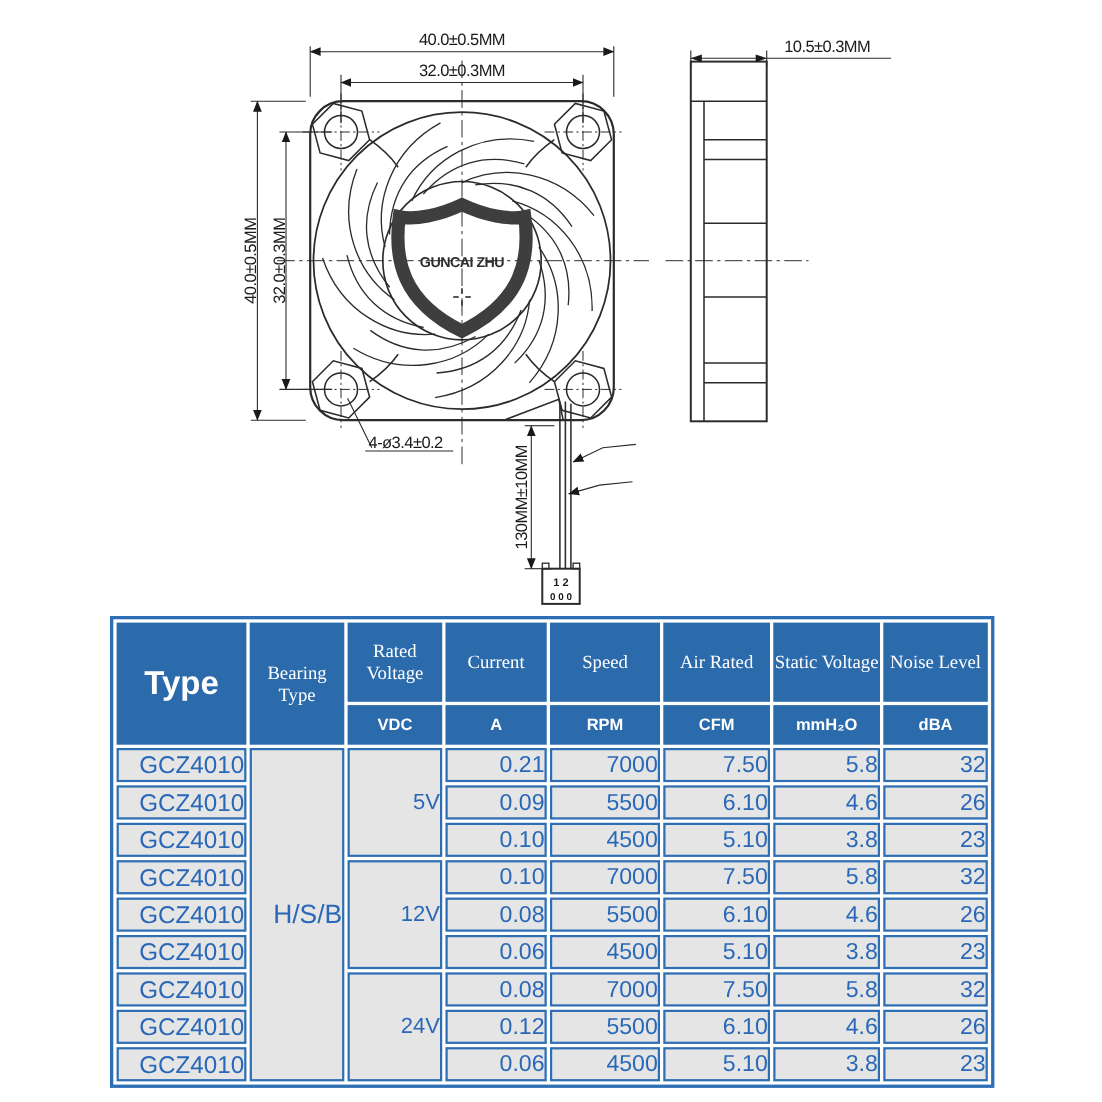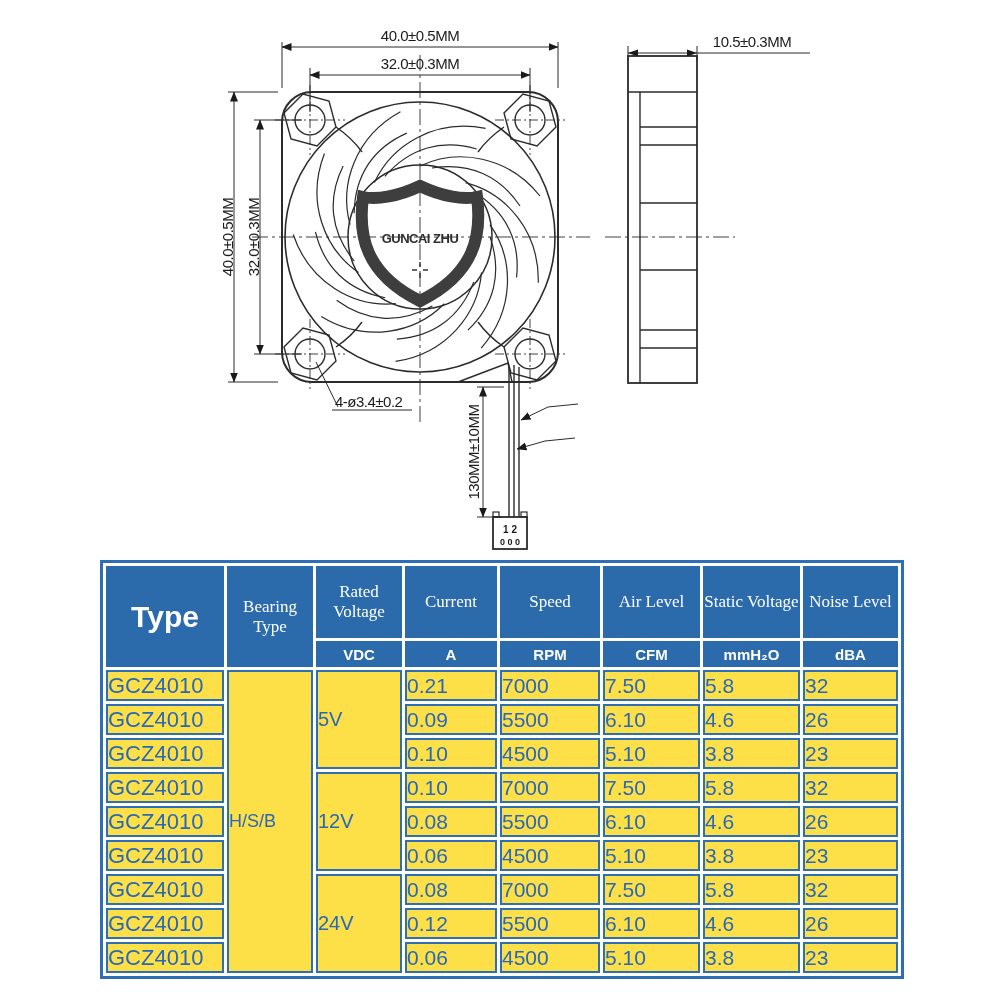--- a/index.html
+++ b/index.html
@@ -20,28 +20,28 @@
     border-collapse:separate;border-spacing:3px;
     border:3px solid #2e6eb5;background:#ffffff;table-layout:fixed;
   }
   .spec-table th{
     background:#2b6aab;color:#ffffff;font-weight:normal;
     text-align:center;vertical-align:middle;padding:0;
   }
   .spec-table th.serif{font-family:"Liberation Serif",serif;font-size:17px;line-height:1.15;}
   .spec-table th.model-h{font-family:"Liberation Sans",sans-serif;font-size:30px;font-weight:bold;}
   .spec-table tr.main-h th{height:72px;}
-  .spec-table tr.unit-h th{height:26px;font-family:"Liberation Sans",sans-serif;font-size:15px;font-weight:bold;}
+  .spec-table tr.unit-h th{height:36px;font-family:"Liberation Sans",sans-serif;font-size:15px;font-weight:bold;}
   .spec-table td{
-    border:2px solid #2e6eb5;background:#fde047;color:#2968b8;
-    text-align:left;vertical-align:middle;height:27px;padding:0;
+    border:2px solid #2e6eb5;background:#e5e5e5;color:#2968b8;
+    text-align:right;vertical-align:middle;height:27px;padding:0;
     font-size:21px;
   }
   .spec-table td.model{font-size:22px;}
-  .spec-table td.bearing{font-size:18px;}
+  .spec-table td.bearing{font-size:24px;}
   .spec-table td.volt{font-size:20px;}
 </style>
 </head>
 <body>
 
 <div id="drawing">
 <svg width="1002" height="560" viewBox="0 0 1002 560" xmlns="http://www.w3.org/2000/svg" fill="none" stroke="#2b2b2b" stroke-width="1.4">
   <defs>
     <marker id="arr" viewBox="0 0 10 10" refX="9.5" refY="5" markerWidth="10" markerHeight="10" orient="auto-start-reverse">
       <path d="M0,1 L10,5 L0,9 z" fill="#1a1a1a" stroke="none"></path>
@@ -227,21 +227,21 @@
       <col style="width:97px">
       <col style="width:95px">
   </colgroup>
   <thead>
     <tr class="main-h">
       <th rowspan="2" class="model-h">Type</th>
       <th rowspan="2" class="serif">Bearing Type</th>
       <th class="serif">Rated Voltage</th>
       <th class="serif">Current</th>
       <th class="serif">Speed</th>
-      <th class="serif">Air Level</th>
+      <th class="serif">Air Rated</th>
       <th class="serif">Static Voltage</th>
       <th class="serif">Noise Level</th>
     </tr>
     <tr class="unit-h">
       <th>VDC</th>
       <th>A</th>
       <th>RPM</th>
       <th>CFM</th>
       <th>mmH₂O</th>
       <th>dBA</th>

